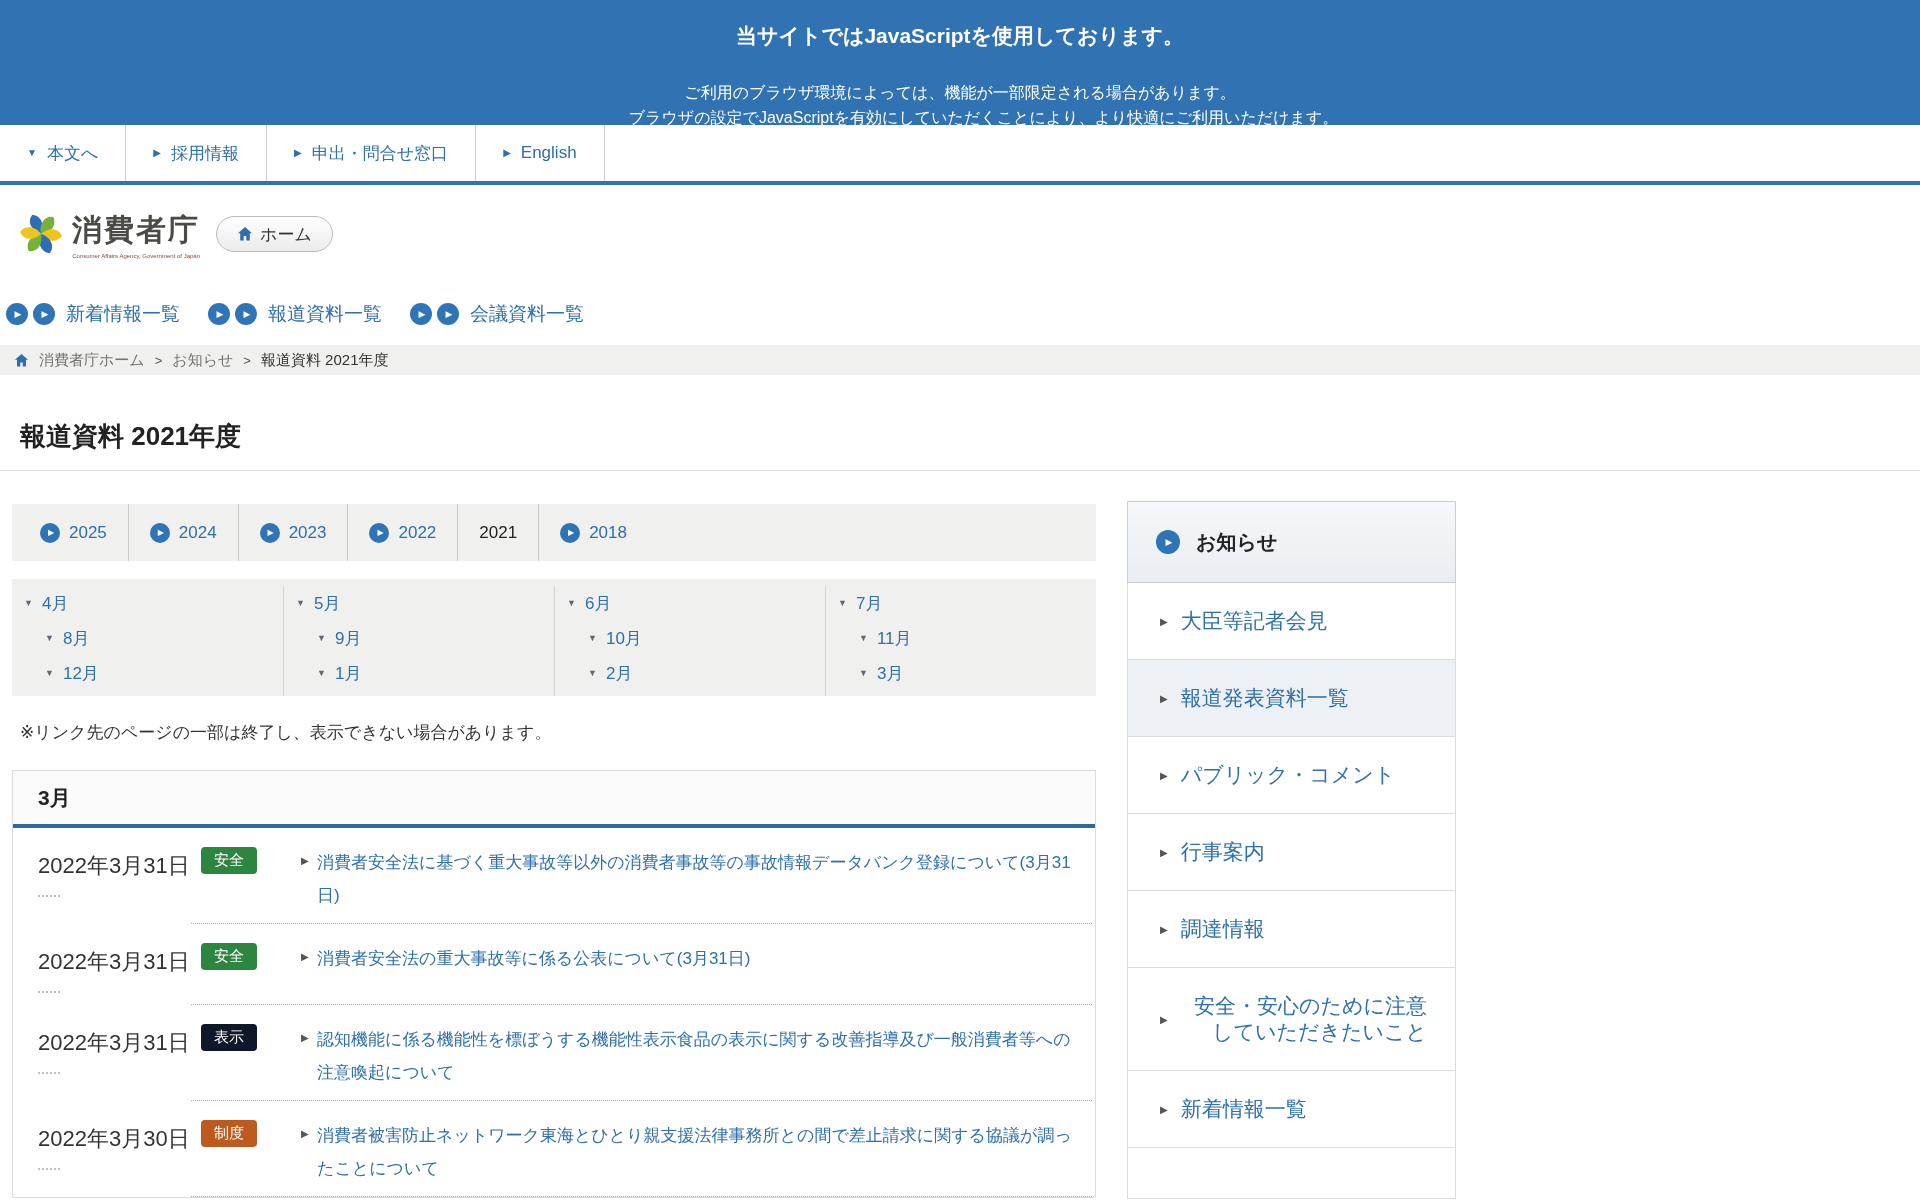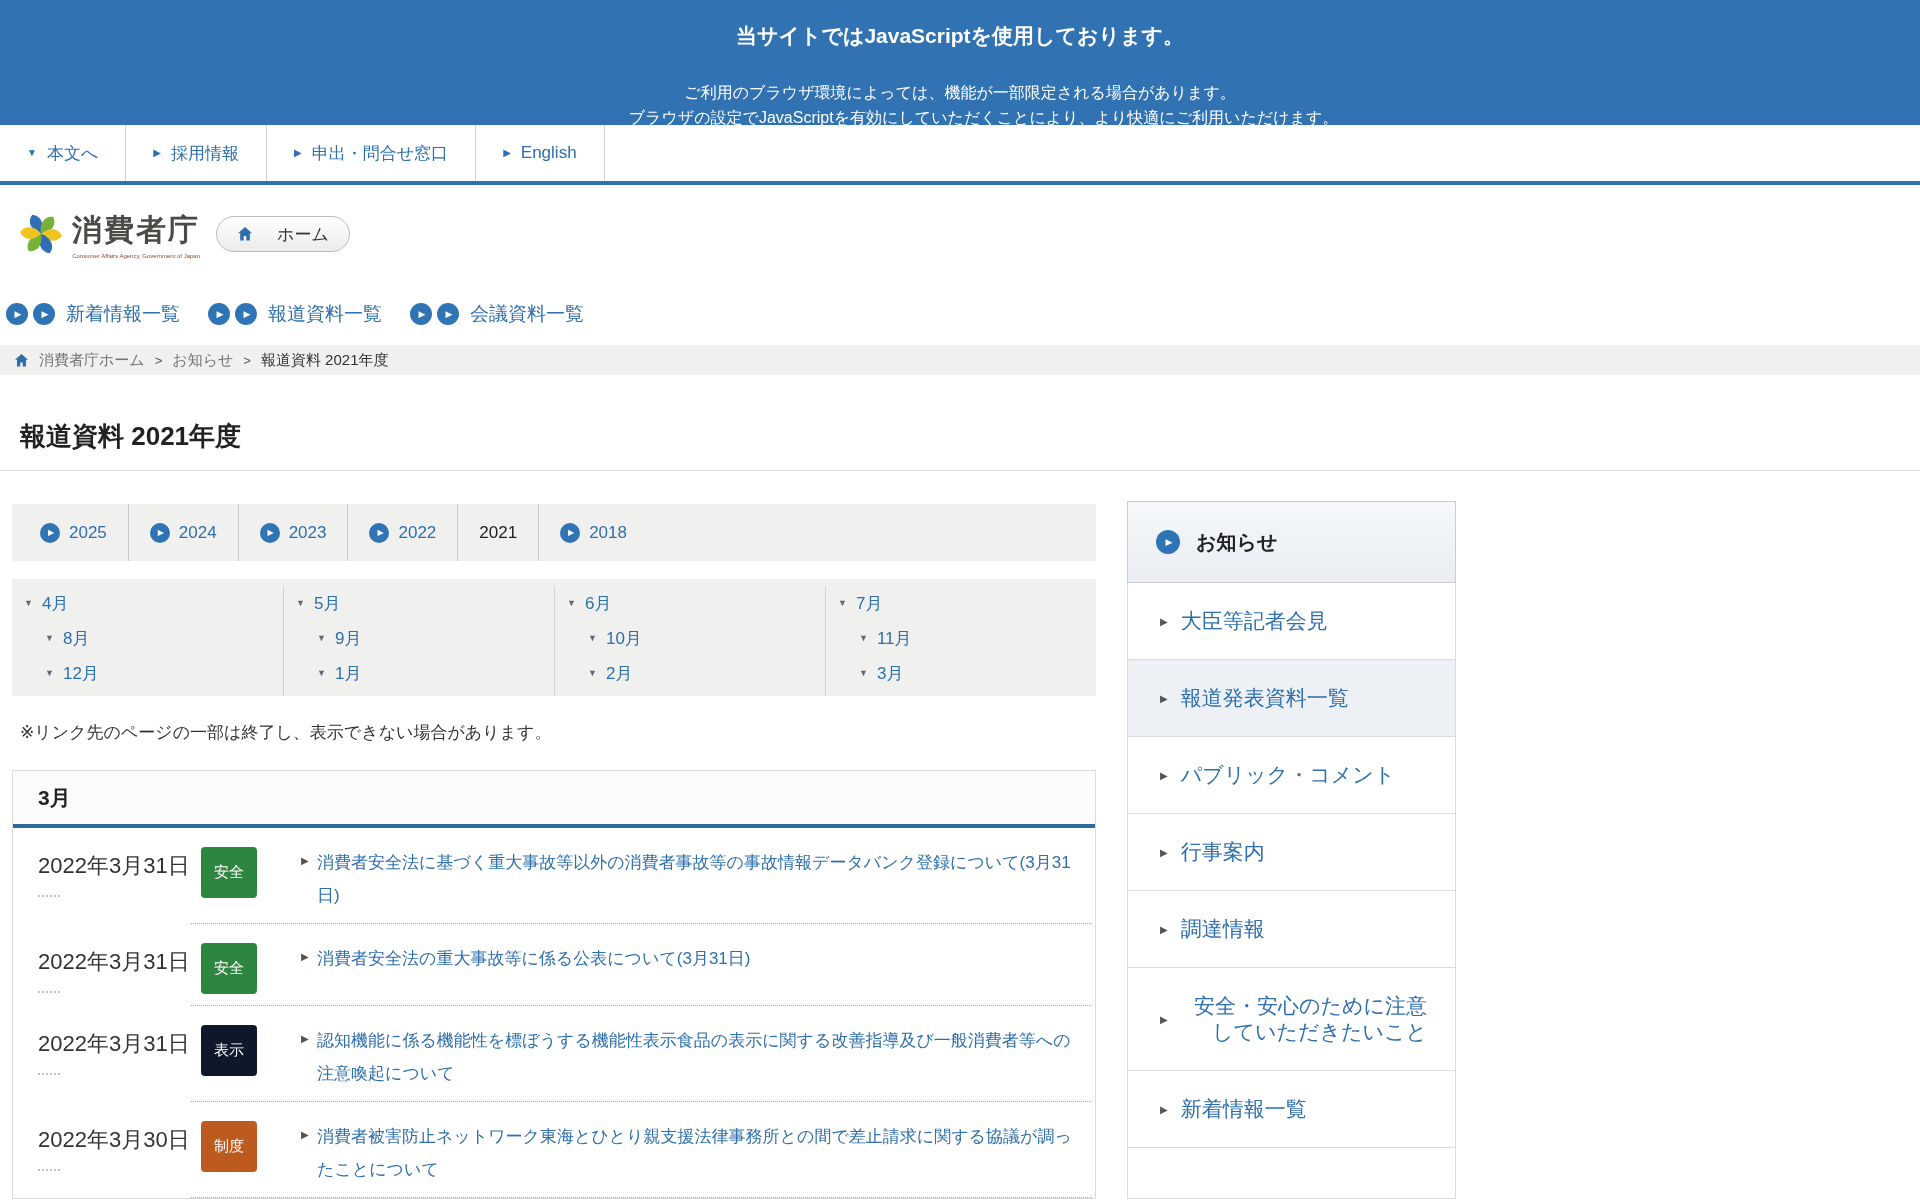--- a/index.html
+++ b/index.html
@@ -19,21 +19,21 @@
     border-right: 1px solid #d0d0d0; color: #2e6fae; font-size: 17px; text-decoration: none; cursor: pointer; }
   .tri { font-size: 10px; line-height: 1; color: #2e6fae; }
 
   
   .site-header { height: 98px; display: flex; align-items: center; padding-left: 18px; }
   .logo { display: flex; align-items: center; text-decoration: none; cursor: pointer; }
   .logo-text { margin-left: 8px; display: flex; flex-direction: column; align-items: flex-end; }
   .logo-jp { font-size: 30px; font-weight: bold; color: #4b4b46; letter-spacing: 2px; }
   .logo-en { font-size: 6px; color: #8b4a3a; margin-top: 2px; letter-spacing: 0; }
   .home-pill { margin-left: 16px; height: 36px; border: 1px solid #bcbcbc; border-radius: 18px;
-    background: linear-gradient(#ffffff, #ebebeb); display: flex; align-items: center; gap: 24px;
+    background: linear-gradient(#ffffff, #ebebeb); display: flex; align-items: center; gap: 7px;
     padding: 0 20px; font-size: 17px; color: #333; text-decoration: none; cursor: pointer; }
 
   
   .quick-links { height: 62px; display: flex; align-items: center; padding-left: 6px; gap: 28px; }
   .quick-link { display: flex; align-items: center; font-size: 19px; color: #2e6fae; text-decoration: none; cursor: pointer; }
   .qcircle { width: 22px; height: 22px; border-radius: 50%; background: #2f74b4; color: #fff;
     display: flex; align-items: center; justify-content: center; font-size: 9px; margin-right: 5px; padding-left: 2px; }
   .qlabel { margin-left: 6px; }
 
   
@@ -76,21 +76,21 @@
   .march-head { height: 57px; background: #fbfbfb; border-bottom: 4px solid #2c6aa0;
     display: flex; align-items: center; padding-left: 25px; font-size: 21px; font-weight: bold; color: #222; }
   .news-list { list-style: none; }
   .news-item { display: grid; grid-template-columns: 163px 100px 16px 1fr;
     padding: 18px 14px 12px 25px; position: relative; }
   .news-item::after { content: ''; position: absolute; left: 178px; right: 3px; bottom: 0;
     border-bottom: 1px dotted #aaa; }
   .news-date { font-size: 22px; color: #333; padding-top: 5px; }
   .news-date::after { content: ''; display: block; width: 22px; margin-top: 14px;
     border-bottom: 2px dotted #c0c0c0; }
-  .news-badge { display: inline-block; padding: 16px 13px; border-radius: 4px; color: #fff;
+  .news-badge { display: inline-block; padding: 4px 13px; border-radius: 4px; color: #fff;
     font-size: 15px; justify-self: start; align-self: start; margin-top: 1px; }
   .news-tri { font-size: 10px; color: #555; padding-top: 9px; }
   .news-link { font-size: 17px; line-height: 33px; color: #2e6fae; text-decoration: none; cursor: pointer; }
 
   
   .sidebar { width: 329px; margin-left: 31px; margin-top: 30px; }
   .sb-head { height: 82px; border: 1px solid #c9ced4; background: linear-gradient(#f6f8fa, #e9edf2);
     display: flex; align-items: center; padding-left: 28px; gap: 16px; }
   .sb-circle { width: 24px; height: 24px; border-radius: 50%; background: #2f74b4; color: #fff;
     display: flex; align-items: center; justify-content: center; font-size: 9px; padding-left: 2px; flex: none; }

